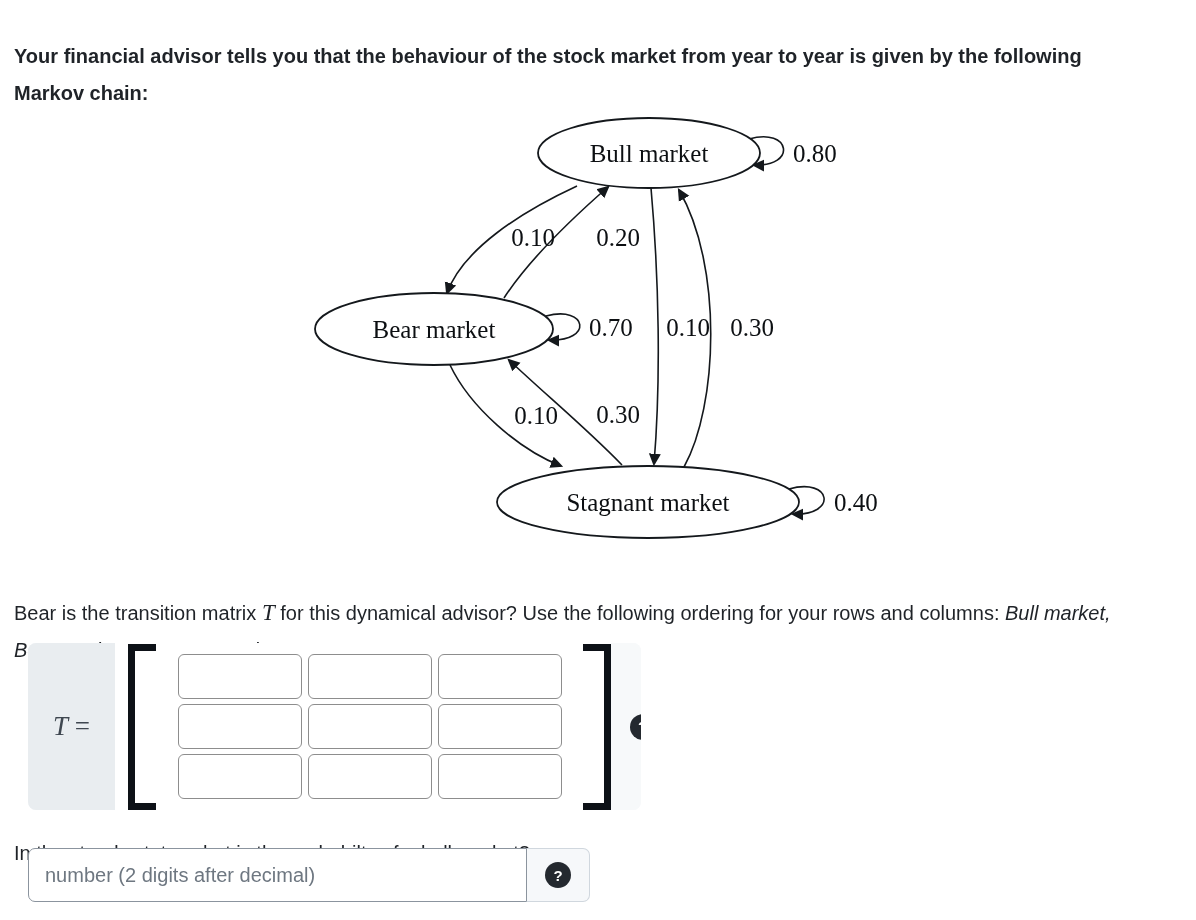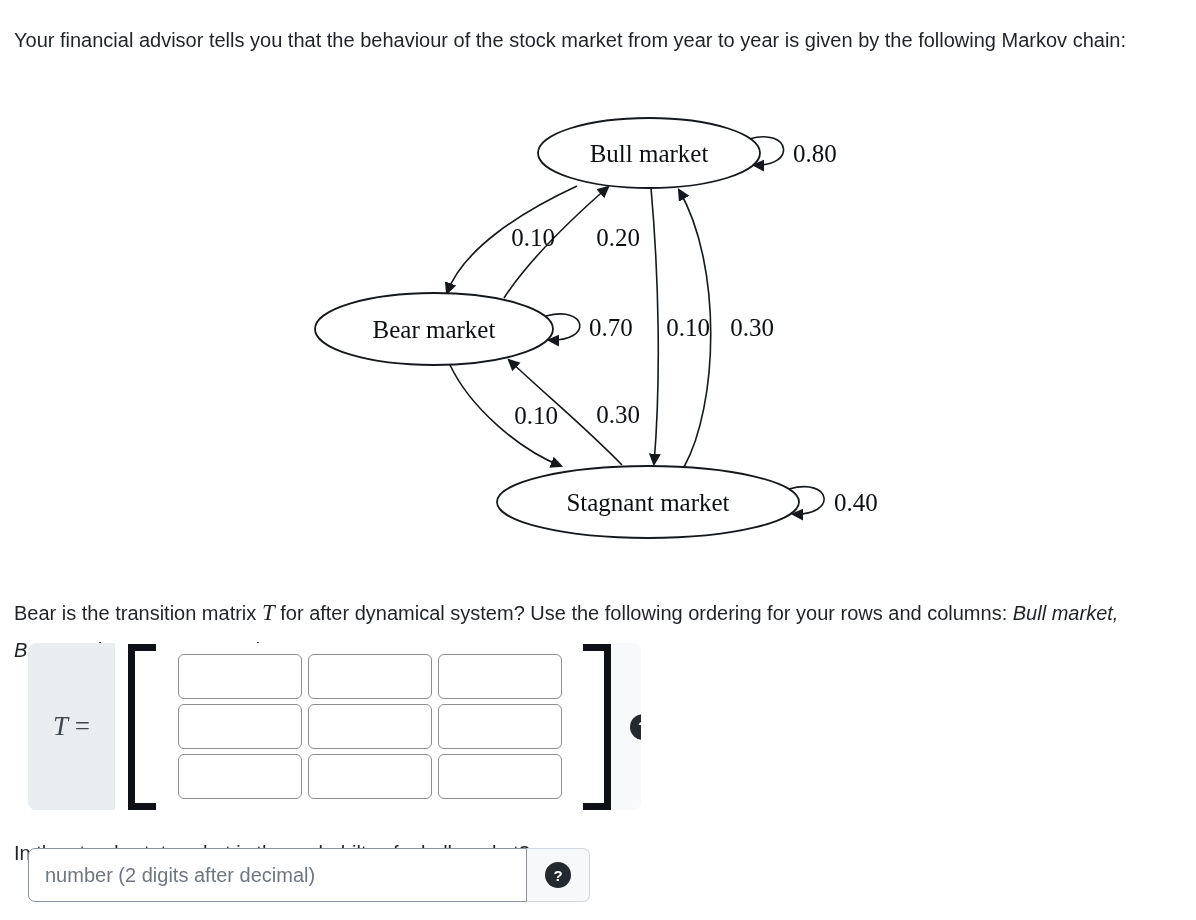--- a/index.html
+++ b/index.html
@@ -1,21 +1,21 @@
 <!DOCTYPE html>
 <html><head>
 <meta charset="utf-8">
 <style>
   html,body{margin:0;padding:0;}
   body{
     width:1196px;height:920px;background:#ffffff;position:relative;overflow:hidden;
     font-family:"Liberation Sans",sans-serif;color:#1f2328;
   }
   .para{position:absolute;left:14px;font-size:20px;line-height:37px;max-width:1132px;}
-  .intro{top:2px;}
+  .intro{top:18px;font-weight:bold;}
   .q-matrix{top:574px;}
   .q-steady{top:815px;}
   .math-sym{font-family:"Liberation Serif",serif;font-style:italic;font-size:23px;}
   .ital{font-style:italic;}
 
   
   .diagram{position:absolute;left:0;top:108px;width:950px;height:445px;}
   .diagram ellipse{fill:#ffffff;stroke:#14181c;stroke-width:1.8;}
   .diagram path.edge{fill:none;stroke:#14181c;stroke-width:1.6;}
   .diagram text{font-family:"Liberation Serif",serif;font-size:25px;fill:#0c0f12;}
@@ -94,21 +94,21 @@
   <text x="589" y="228">0.70</text>
   <text x="834" y="403">0.40</text>
   <text x="533" y="138" text-anchor="middle">0.10</text>
   <text x="618" y="138" text-anchor="middle">0.20</text>
   <text x="688" y="228" text-anchor="middle">0.10</text>
   <text x="752" y="228" text-anchor="middle">0.30</text>
   <text x="536" y="316" text-anchor="middle">0.10</text>
   <text x="618" y="315" text-anchor="middle">0.30</text>
 </svg>
 
-<p class="para q-matrix"><span>Bear is the transition matrix </span><span class="math-sym">T</span><span> for after dynamical system? Use the following ordering for your rows and columns: </span><span class="ital">Bull market, Bear market, Stagnant market</span><span>.</span></p>
+<p class="para q-matrix"><span>Bear is the transition matrix </span><span class="math-sym">T</span><span> for this dynamical advisor? Use the following ordering for your rows and columns: </span><span class="ital">Bull market, Bear market, Stagnant market</span><span>.</span></p>
 
 <div class="matrix-widget">
   <div class="mw-label">
     <span><em>T</em><span class="eq"> =</span></span>
   </div>
   <div class="mw-body">
     <div class="bracket left"></div>
     <div class="mw-grid">
       <input type="text" style="">
       <input type="text" style="">

